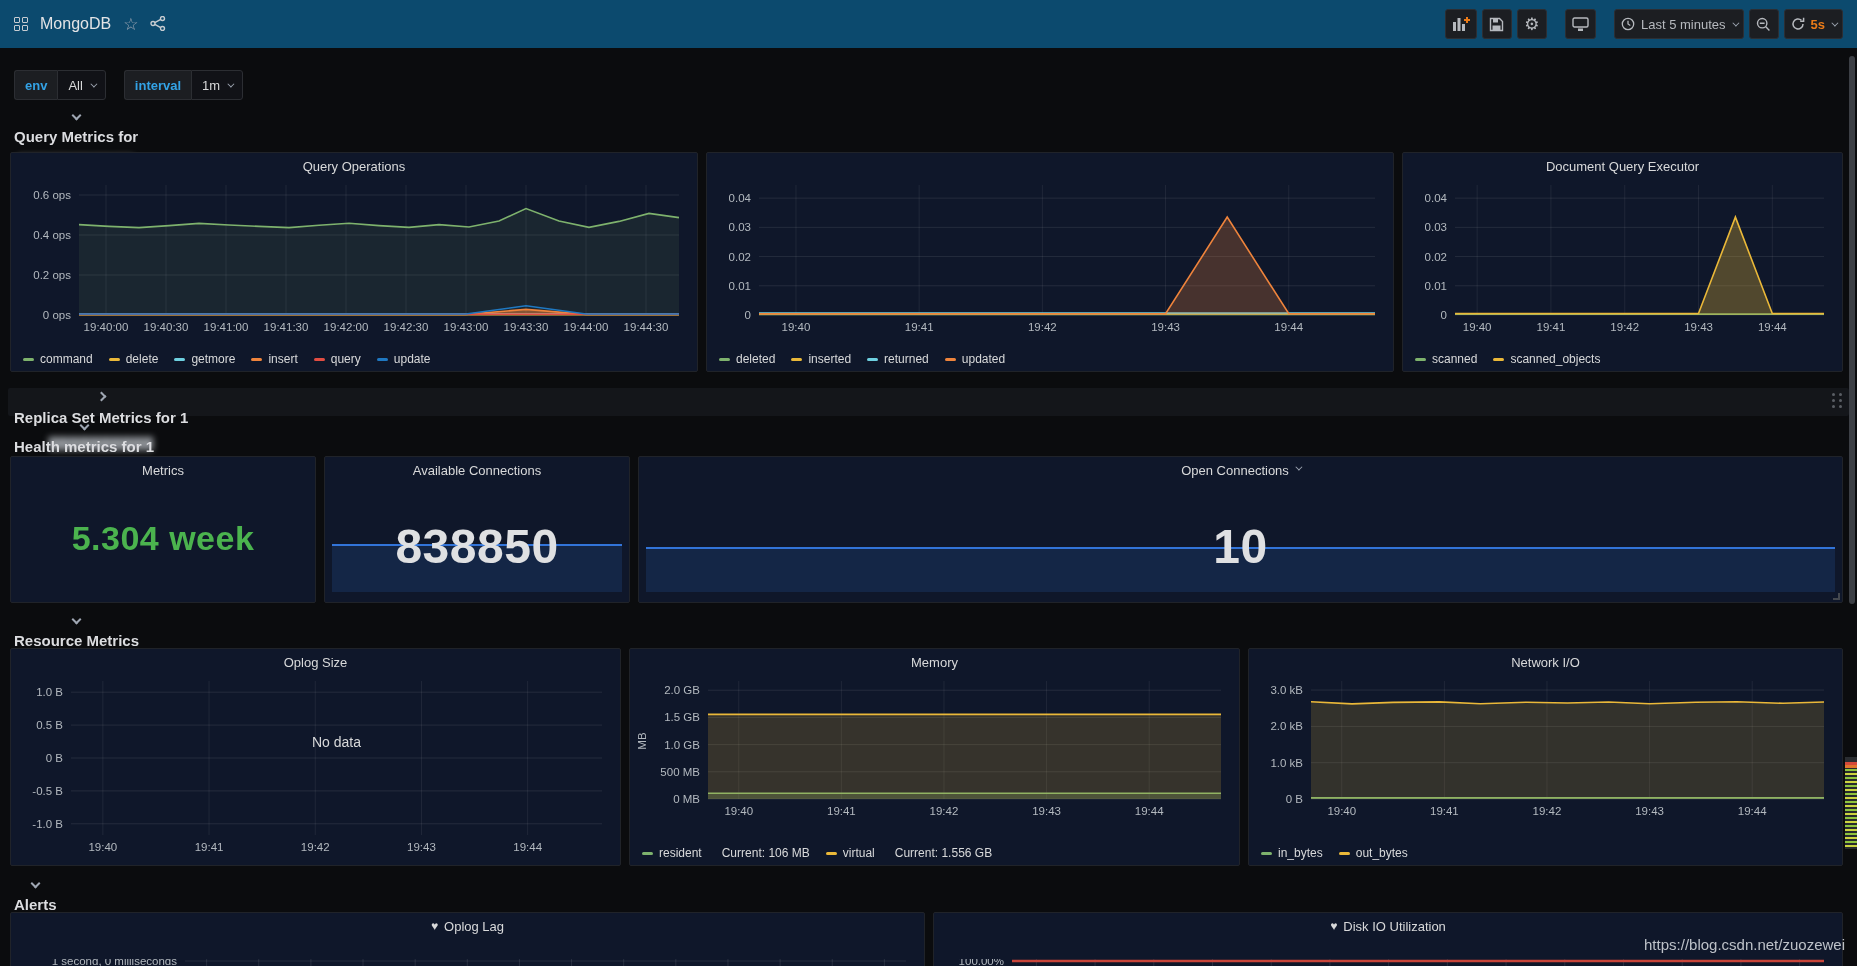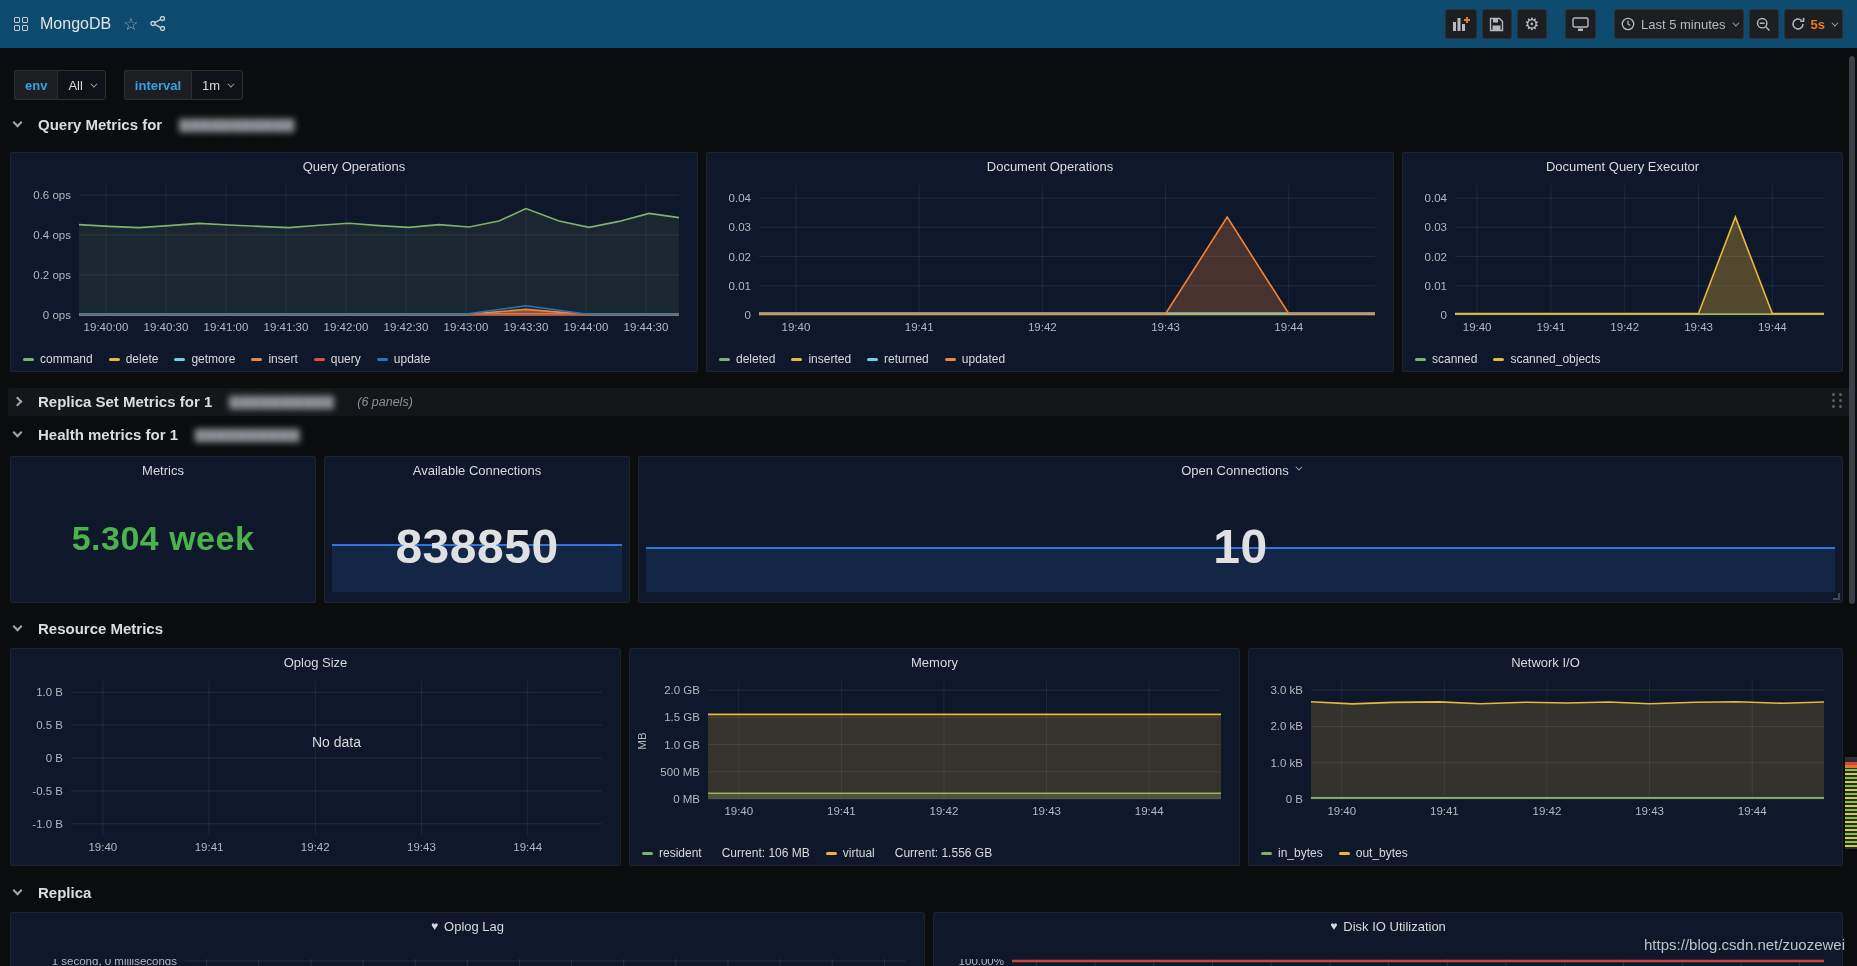--- a/index.html
+++ b/index.html
@@ -30,22 +30,22 @@
   .variables { position:absolute; left:14px; top:70px; display:flex; align-items:center; gap:8px; }
   .var-group { display:flex; }
   .var-label { height:30px; display:flex; align-items:center; padding:0 10px;
     background:#1c1e22; border:1px solid #2c2e33; border-right:none; border-radius:3px 0 0 3px;
     color:#33a2e5; font-size:13px; font-weight:600; }
   .var-value { height:30px; display:flex; align-items:center; gap:7px; padding:0 10px;
     background:#111217; border:1px solid #2c2e33; border-radius:0 3px 3px 0;
     color:#d8d9da; font-size:13px; cursor:pointer; }
 
   
-  .section-header { position:absolute; display:flex; align-items:center; gap:17px;
-    font-size:15px; font-weight:700; color:#dcdde0; cursor:pointer; }
+  .section-header { position:absolute; display:flex; align-items:center; gap:9px;
+    font-size:15px; font-weight:700; color:#dcdde0; cursor:pointer;flex-direction:column; }
   .sec-chev { display:inline-block; width:7px; height:7px; border-right:2px solid #9fa7b3;
     border-bottom:2px solid #9fa7b3; }
   .sec-chev.open { transform:rotate(45deg); margin-top:-4px; }
   .sec-chev.closed { transform:rotate(-45deg); }
   .blur-chip { filter:blur(3px); color:#8f9398; font-size:13px; letter-spacing:0.5px; }
   .panels-note { font-size:12.5px; font-style:italic; font-weight:400; color:#8d9197; margin-left:6px; }
   .row-strip { position:absolute; background:#14161a; border-radius:2px; }
   .drag-dots { position:absolute; display:grid; grid-template-columns:4px 4px; gap:3px; }
   .drag-dots i { width:3px; height:3px; border-radius:50%; background:#5a5e64; }
 
@@ -212,21 +212,21 @@
     <span class="blur-chip">▇▇▇▇▇▇▇▇▇▇</span>
   </div>
 
   <div class="section-header" style="left:14px; top:620px;">
     <span class="sec-chev open"></span>
     <span>Resource Metrics</span>
   </div>
 
   <div class="section-header" style="left:14px; top:884px;">
     <span class="sec-chev open"></span>
-    <span>Replica</span>
+    <span>Alerts</span>
   </div>
 
   <div class="panel" style="left:10px; top:152px; width:688px; height:220px;">
     <div class="panel-title">
         <span>Query Operations</span>
       </div>
     <div class="chart"><svg width="670" height="154" viewBox="0 0 670 154">
           <line x1="62" y1="12.000000000000007" x2="662" y2="12.000000000000007" stroke="rgba(255,255,255,0.09)" stroke-width="1"></line>
           <text x="54" y="16.000000000000007" text-anchor="end" fill="#b3b9bf" font-size="11.5">0.6 ops</text>
           <line x1="62" y1="51.99999999999999" x2="662" y2="51.99999999999999" stroke="rgba(255,255,255,0.09)" stroke-width="1"></line>
@@ -268,23 +268,20 @@
         <span><span class="sw" style="background: rgb(126, 178, 109);"></span>command</span>
         <span><span class="sw" style="background: rgb(234, 184, 57);"></span>delete</span>
         <span><span class="sw" style="background: rgb(110, 208, 224);"></span>getmore</span>
         <span><span class="sw" style="background: rgb(239, 132, 60);"></span>insert</span>
         <span><span class="sw" style="background: rgb(226, 77, 66);"></span>query</span>
         <span><span class="sw" style="background: rgb(31, 120, 193);"></span>update</span>
       </div>
   </div>
 
   <div class="panel" style="left:706px; top:152px; width:688px; height:220px;">
-    <div class="panel-title">
-        <span>Document Operations</span>
-      </div>
     <div class="chart"><svg width="670" height="154" viewBox="0 0 670 154">
           <line x1="46" y1="15.146067415730329" x2="662" y2="15.146067415730329" stroke="rgba(255,255,255,0.09)" stroke-width="1"></line>
           <text x="38" y="19.14606741573033" text-anchor="end" fill="#b3b9bf" font-size="11.5">0.04</text>
           <line x1="46" y1="44.359550561797754" x2="662" y2="44.359550561797754" stroke="rgba(255,255,255,0.09)" stroke-width="1"></line>
           <text x="38" y="48.359550561797754" text-anchor="end" fill="#b3b9bf" font-size="11.5">0.03</text>
           <line x1="46" y1="73.57303370786516" x2="662" y2="73.57303370786516" stroke="rgba(255,255,255,0.09)" stroke-width="1"></line>
           <text x="38" y="77.57303370786516" text-anchor="end" fill="#b3b9bf" font-size="11.5">0.02</text>
           <line x1="46" y1="102.78651685393257" x2="662" y2="102.78651685393257" stroke="rgba(255,255,255,0.09)" stroke-width="1"></line>
           <text x="38" y="106.78651685393257" text-anchor="end" fill="#b3b9bf" font-size="11.5">0.01</text>
           <line x1="46" y1="132" x2="662" y2="132" stroke="rgba(255,255,255,0.09)" stroke-width="1"></line>

